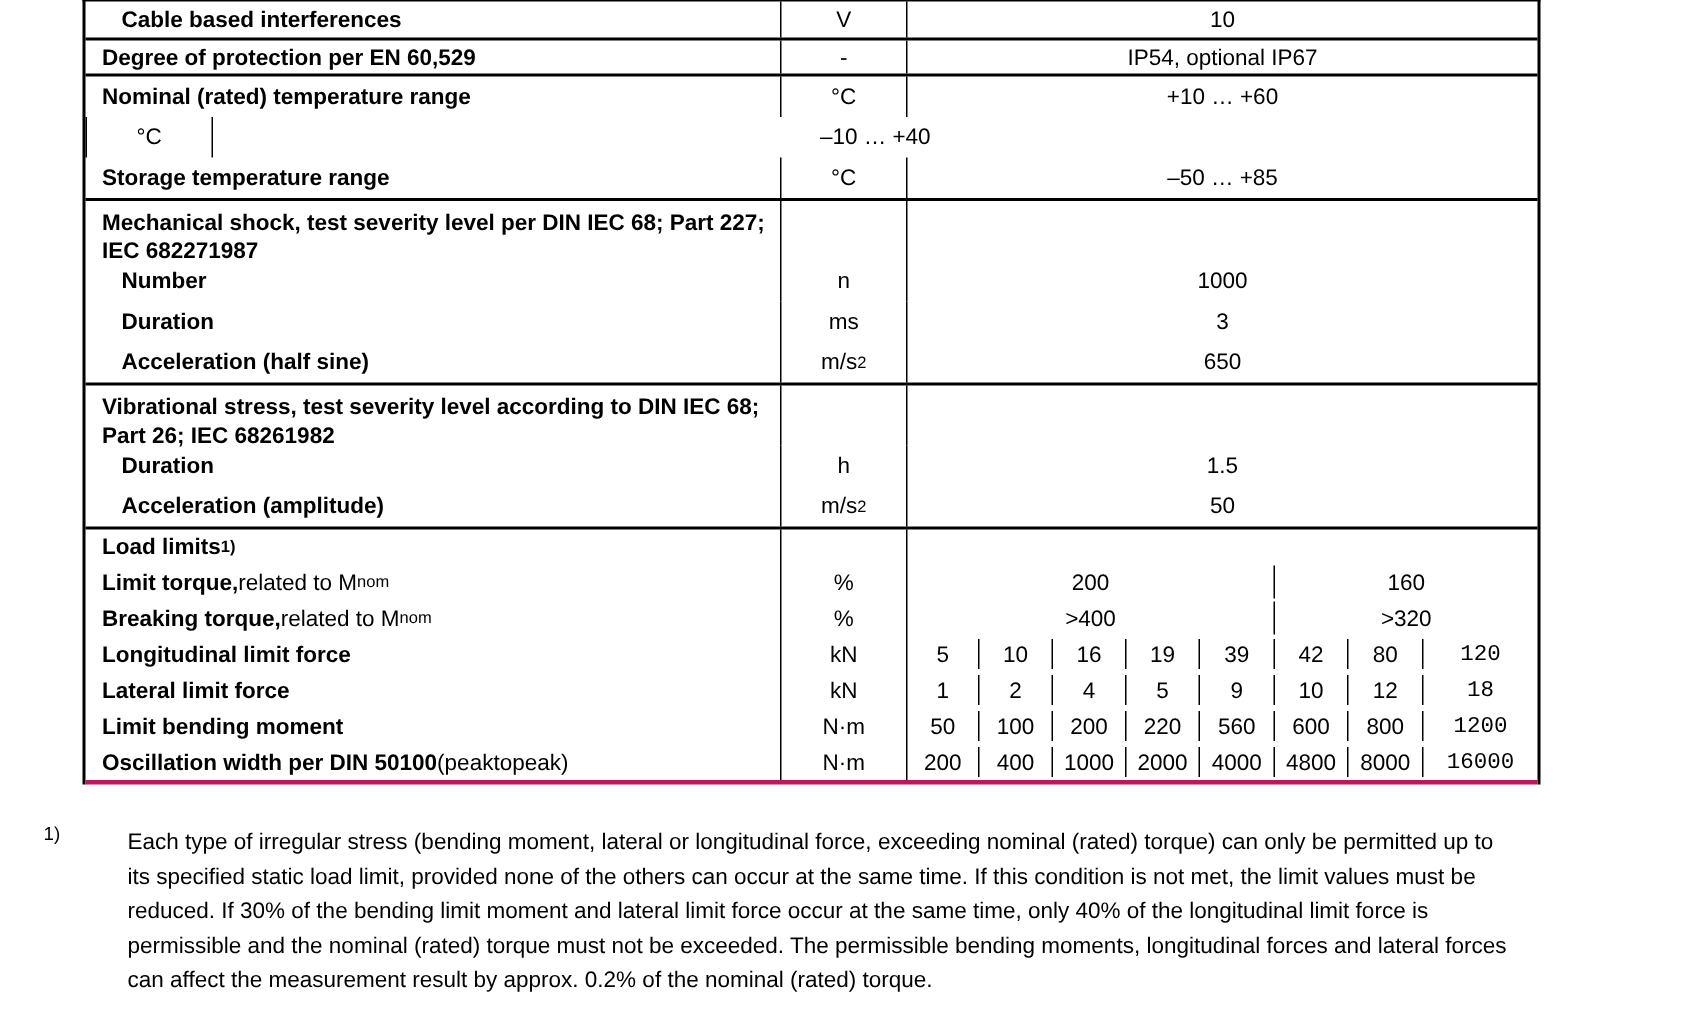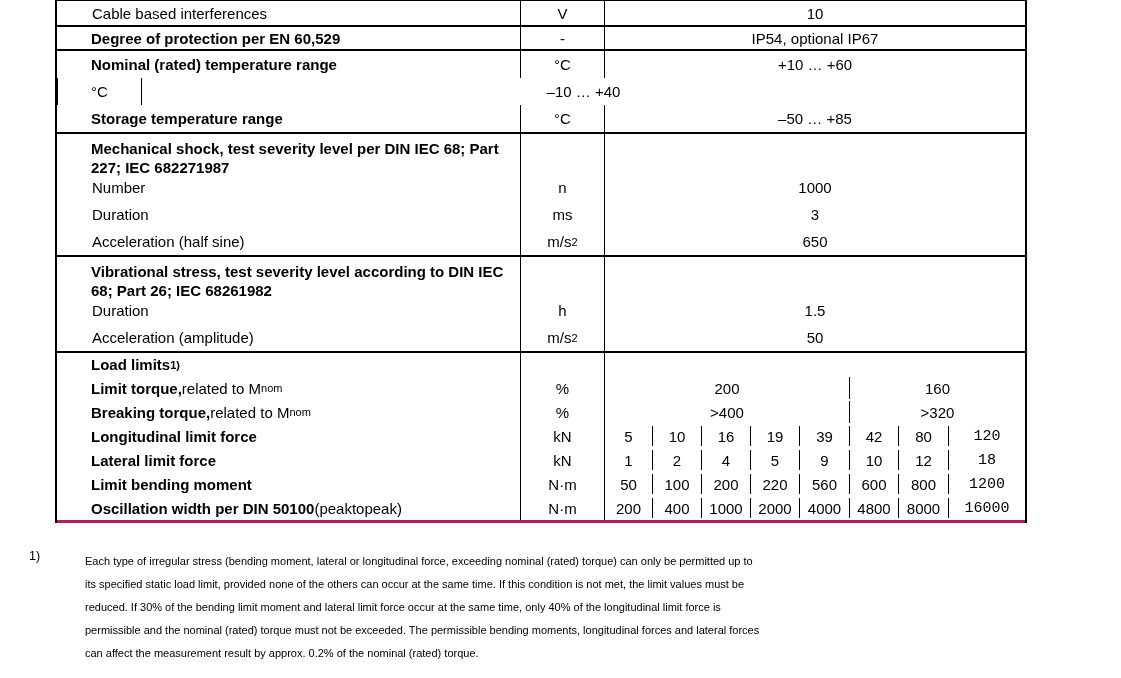--- a/index.html
+++ b/index.html
@@ -7,38 +7,38 @@
     width:1121px;height:678px;position:relative;background:#ffffff;
     font-family:"Liberation Sans", sans-serif;color:#000;
     -webkit-font-smoothing:antialiased;
   }
   .spec-table{
     position:absolute;left:55px;top:0;width:972px;box-sizing:border-box;
     border-left:2px solid #000;border-right:2px solid #000;border-top:1px solid #000;
     font-size:15px;
   }
   .trow{display:flex;align-items:stretch;}
-  .c-label{flex:0 0 463px;display:flex;align-items:center;padding-left:34px;padding-right:8px;box-sizing:border-box;font-weight:bold;}
-  .c-label.sub{padding-left:35px;font-weight:normal;}
+  .c-label{flex:0 0 463px;display:flex;align-items:center;padding-left:11px;padding-right:8px;box-sizing:border-box;font-weight:bold;}
+  .c-label.sub{padding-left:24px;font-weight:bold;}
   .c-label.hdr{align-items:flex-start;padding-top:5px;line-height:19px;}
   .c-unit{flex:0 0 85px;border-left:1px solid #000;border-right:1px solid #000;box-sizing:border-box;display:flex;align-items:center;justify-content:center;}
   .c-value{flex:1;display:flex;align-items:center;justify-content:center;}
   .sep2{border-bottom:2px solid #000;}
   .sep3{border-bottom:3px solid #be185d;}
   .r25{height:24px}.r23{height:22px}.r27{height:27px}.r40{height:40px}.r24{height:24px}.r23b{height:23px}
   sup{font-size:11px;line-height:0;}
   sub{font-size:11px;line-height:0;}
   .gcells{display:flex;width:100%;height:100%;align-items:center;}
   .gc{box-sizing:border-box;height:20px;display:flex;align-items:center;justify-content:center;border-right:1px solid #000;}
   .gc.w48{flex:0 0 48px}.gc.w49{flex:0 0 49px}.gc.w50{flex:0 0 50px}
   .gc.last{flex:1;border-right:none;font-family:Liberation Mono, monospace;}
   .vsplit{display:flex;width:100%;height:100%;align-items:center;}
   .vs-left{flex:0 0 245px;box-sizing:border-box;height:22px;display:flex;align-items:center;justify-content:center;border-right:1px solid #000;}
   .vs-right{flex:1;height:22px;display:flex;align-items:center;justify-content:center;}
-  .footnote{position:absolute;left:85px;top:550px;width:1000px;font-size:11px;}
+  .footnote{position:absolute;left:85px;top:550px;width:1000px;font-size:15px;}
   .fn-line{height:23px;line-height:23px;white-space:nowrap;}
   .fn-marker{position:absolute;left:29px;top:549px;font-size:12.5px;}
 </style>
 </head>
 <body>
 
 <div class="spec-table">
 
   <div class="trow r25 sep2">
     <div class="c-label sub">Cable based interferences</div>

